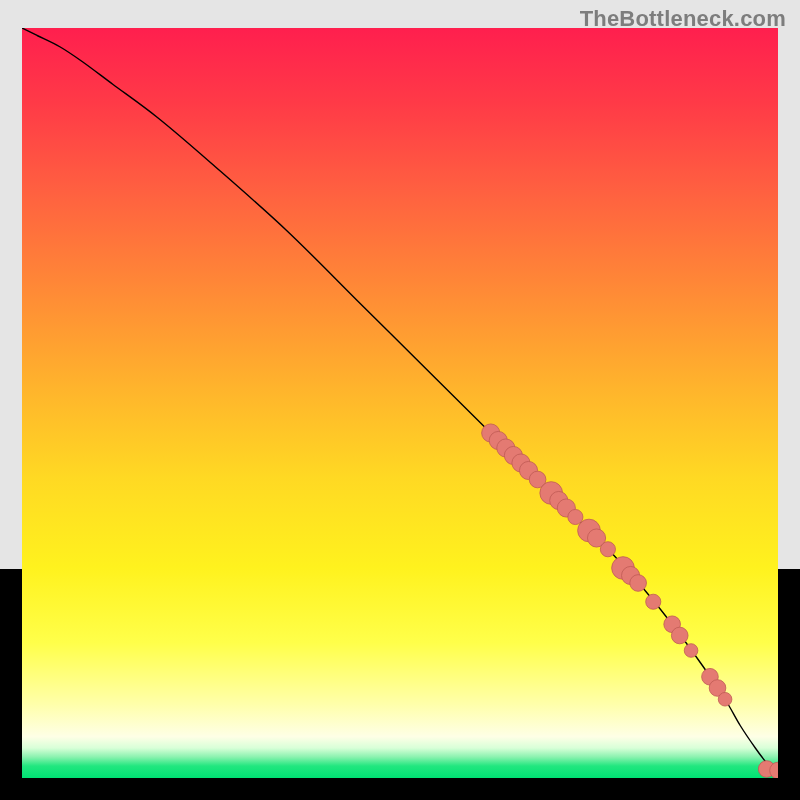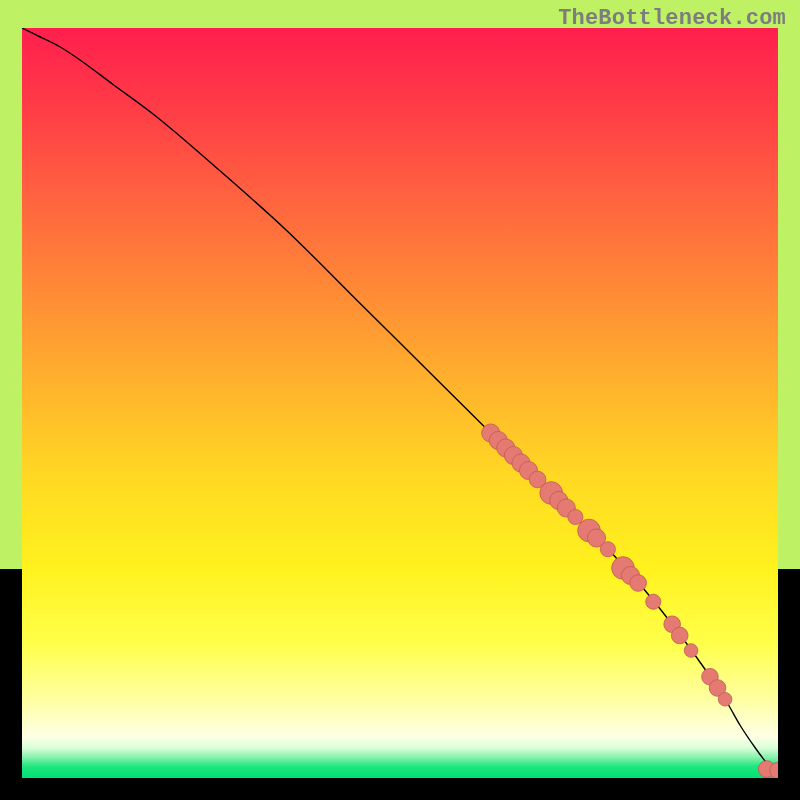--- a/index.html
+++ b/index.html
@@ -8,22 +8,21 @@
     width: 800px;
     height: 800px;
     background: #000;
     overflow: hidden;
     font-family: Arial, Helvetica, sans-serif;
   }
   .stage {
     position: relative;
     width: 800px;
     height: 569px;
-    background: #bef264;
-    font-family: Liberation Mono, monospace;
+    background: #e5e5e5;
   }
   .watermark {
     position: absolute;
     top: 6px;
     right: 14px;
     color: #7d7d7d;
     font-size: 22px;
     font-weight: 600;
     letter-spacing: 0.2px;
     user-select: none;

